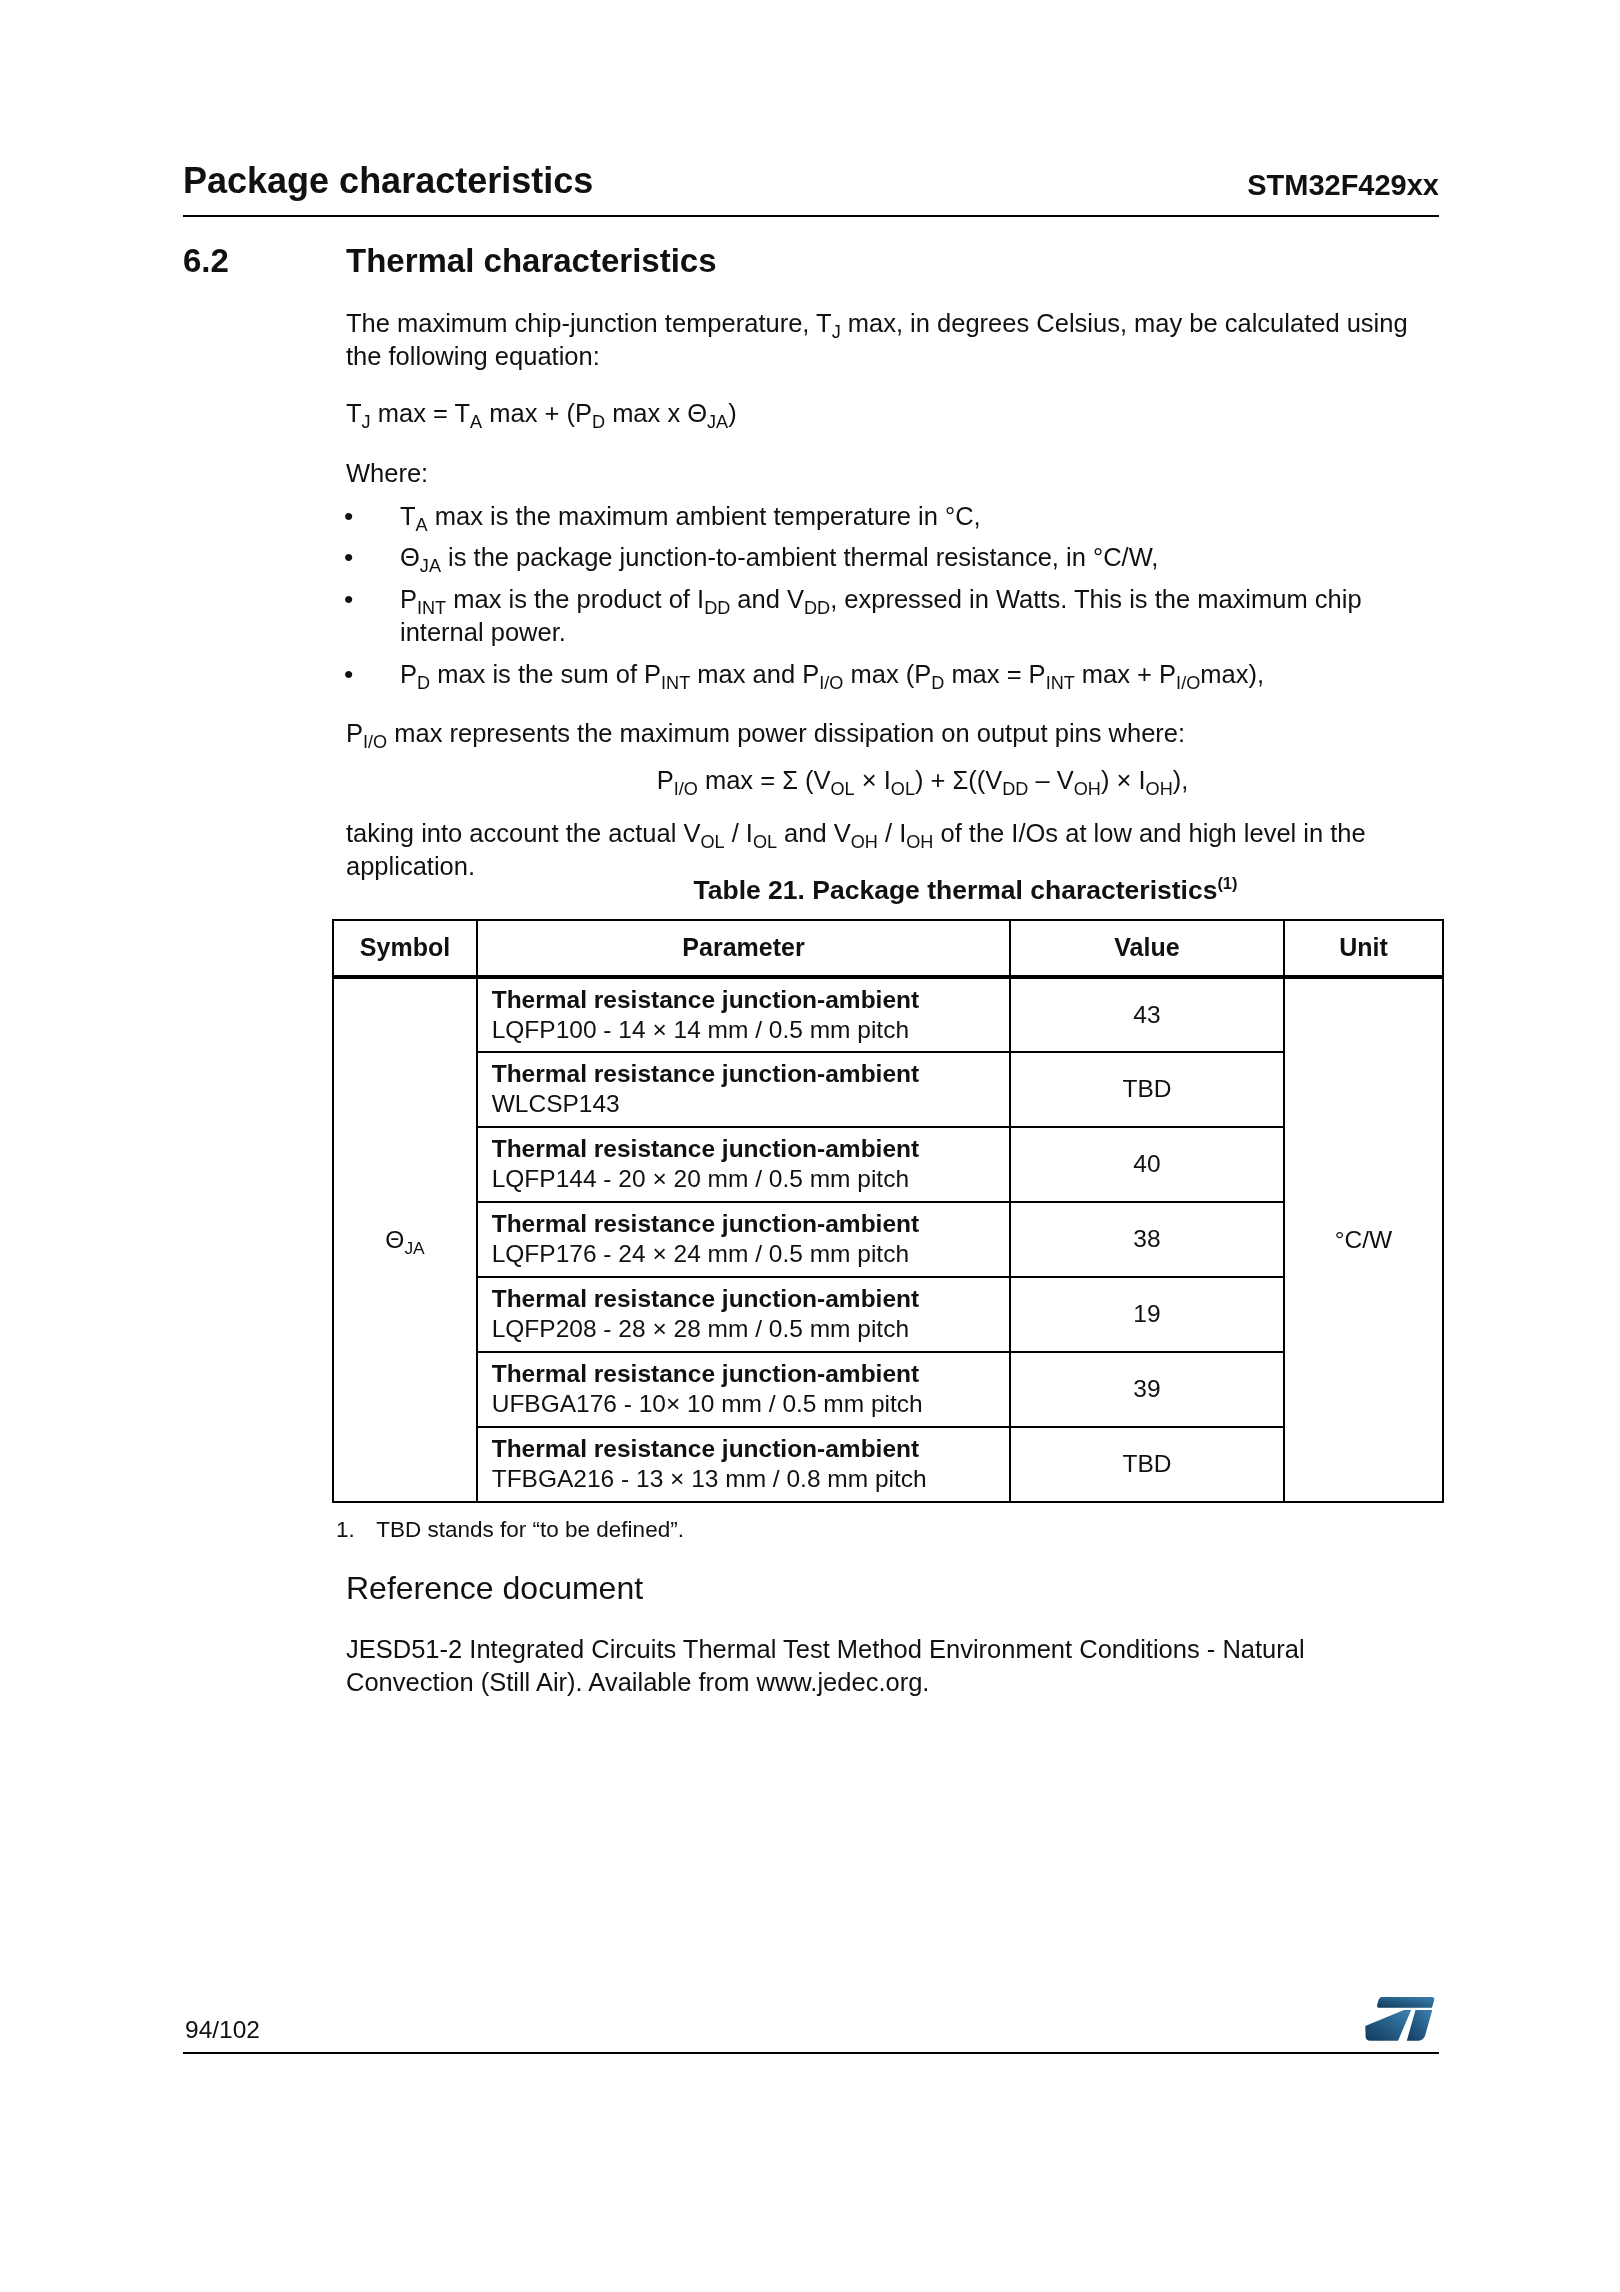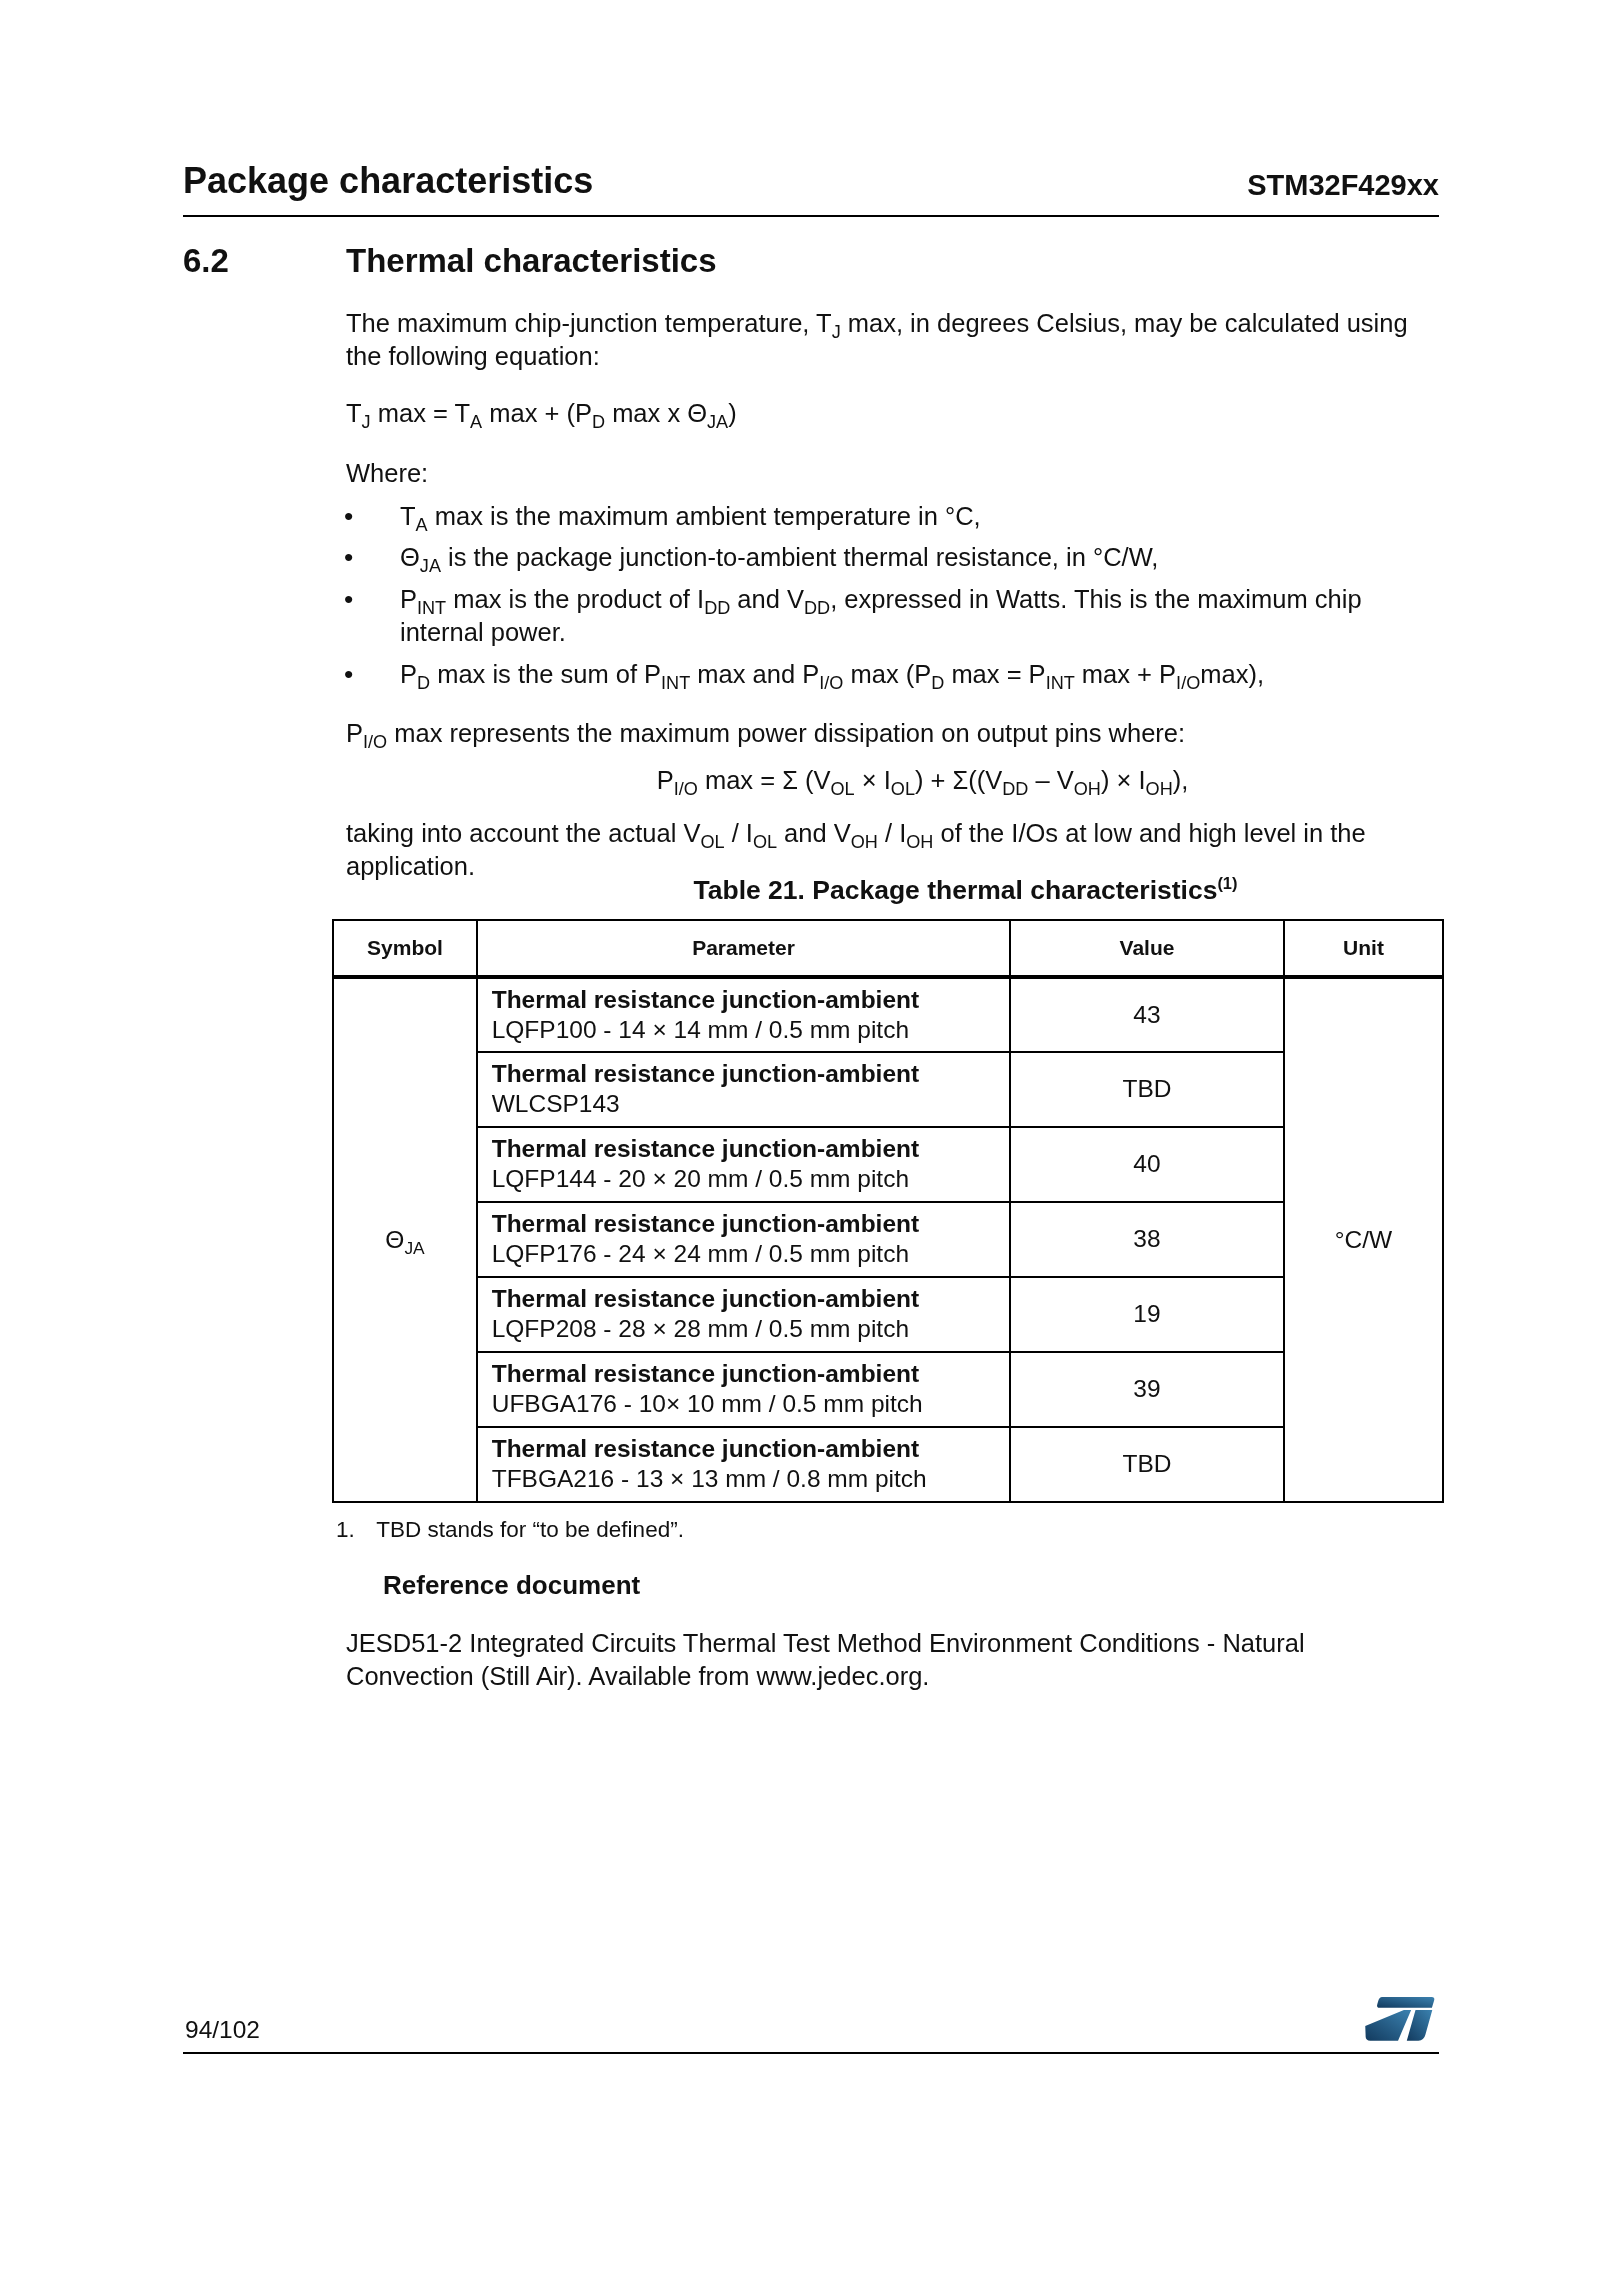--- a/index.html
+++ b/index.html
@@ -43,33 +43,33 @@
   .eq2 { margin-top:14.7px !important; padding-left:57px;text-align:center; }
   .pio-outro { margin-top:19.6px !important; }
 
   
   .table-block { position:absolute; top:875px; left:332px; width:1267px; }
   .tbl-title { text-align:center; font-size:26.5px; font-weight:bold; margin-bottom:12.7px; }
   table.thermal { border-collapse:collapse; table-layout:fixed; width:1111px;
                   border:2.9px solid #000; font-size:24.5px; }
   table.thermal th, table.thermal td { border:2px solid #000; }
   table.thermal thead th {
-    height:57px; font-size:21px; font-weight:bold; text-align:center;
+    height:57px; font-size:25px; font-weight:bold; text-align:center;
     vertical-align:middle; border-bottom:4.9px solid #000;
   }
   table.thermal tbody tr { height:75px; }
   td.c-par { padding:5.9px 13.7px; vertical-align:middle; line-height:30px; }
   td.c-par .pb { font-weight:bold; }
   td.c-val, td.c-sym, td.c-unit { text-align:center; vertical-align:middle; }
   .footnote { margin-top:14.7px; font-size:22.5px; padding-left:3.9px; }
   .footnote .fn-num { margin-right:21.6px; }
 
   
   .refblock { position:absolute; top:1570px; left:346px; width:1039px; }
-  .ref-h { font-size:26px; font-weight:bold;margin-left:37px; }
+  .ref-h { font-size:32px; font-weight:normal; }
   .ref-p { margin-top:25.5px; font-size:25.5px; line-height:33px; }
 
   
   .ftr { position:absolute; top:2004px; left:183px; width:1256px; height:50px;
          border-bottom:2.9px solid #000; font-size:24.5px; }
   .ftr-page { position:absolute; left:2px; bottom:7.8px; }
   .ftr-doc  { position:absolute; left:0; right:0; bottom:7.8px; text-align:center; }
   .ftr-logo { position:absolute; right:2.9px; bottom:1px; }
 </style>
 </head>

